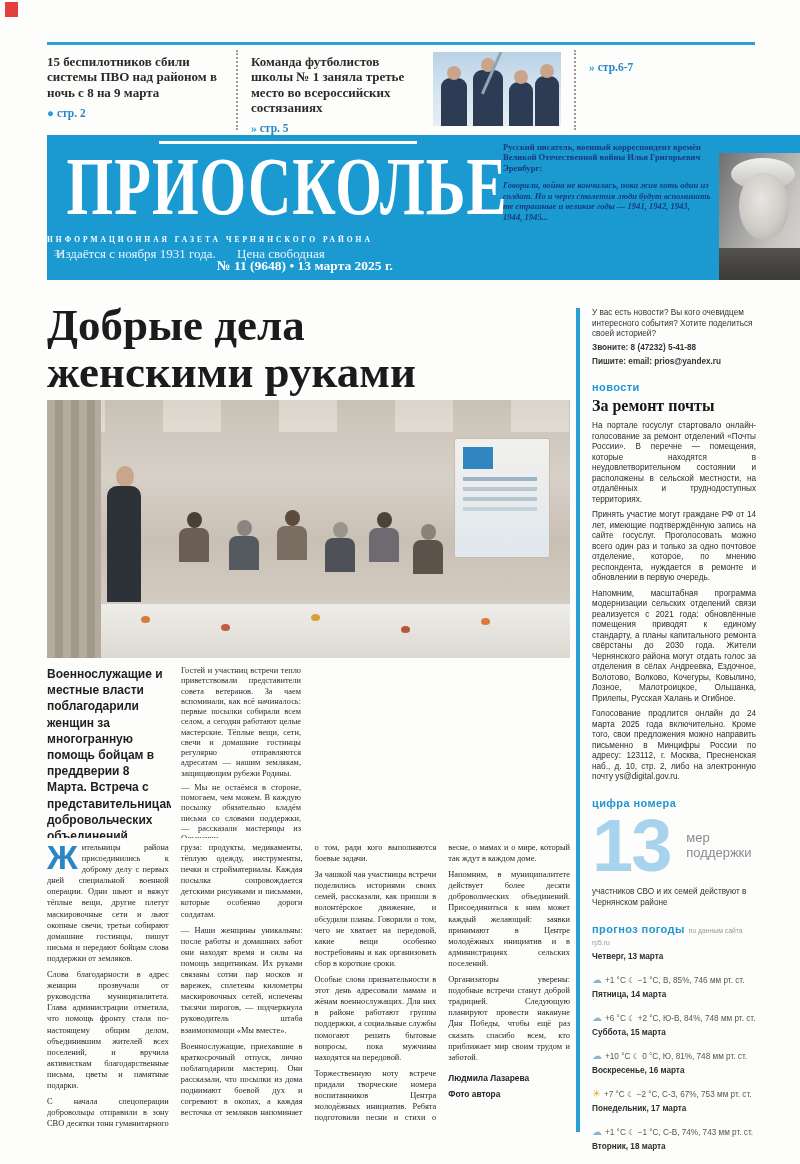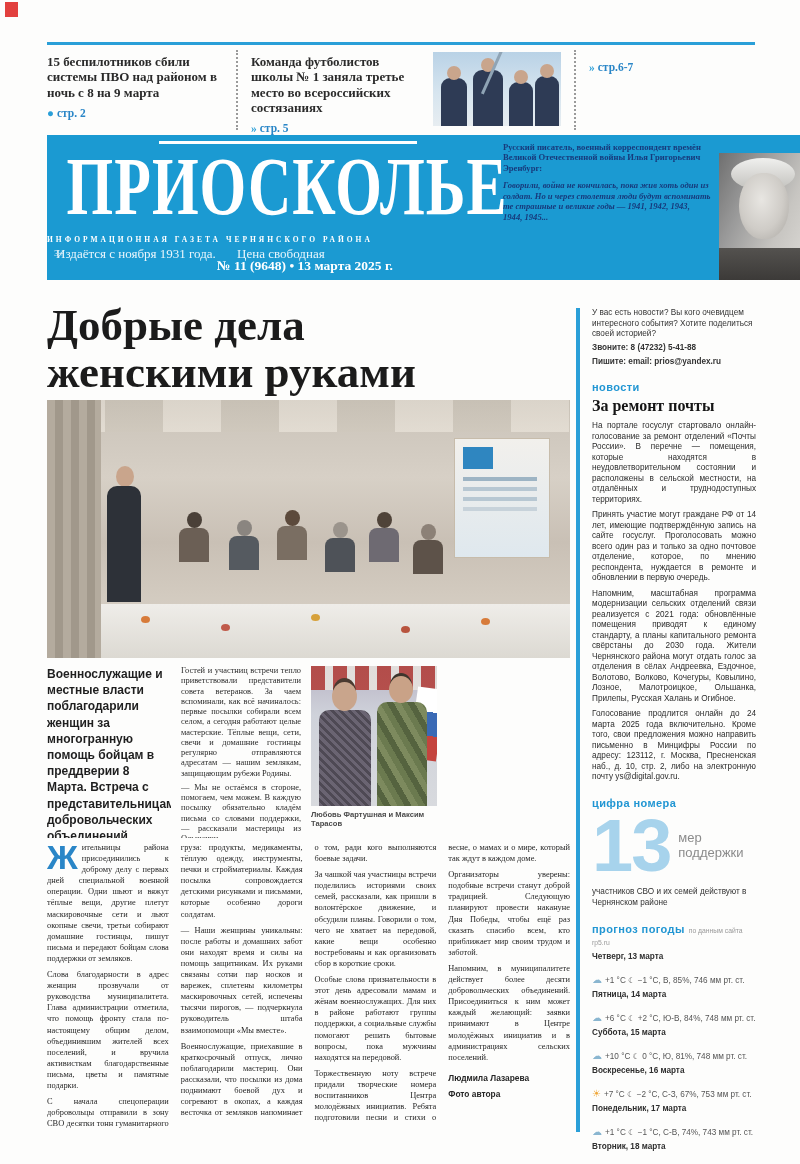--- a/index.html
+++ b/index.html
@@ -124,21 +124,21 @@
   .vrule{left:576px;top:308px;width:4px;height:824px;background:#2a9fd8;}
   .sidebar{left:592px;top:308px;width:164px;}
   .contact{font-size:8.2px;line-height:1.3;color:#333;}
   .contact .ph{font-weight:bold;margin-top:3px;}
   .slabel{color:#2196d3;font-weight:bold;font-size:11px;letter-spacing:.4px;margin:14px 0 4px;}
   .news-title{font-family:"Liberation Serif",serif;font-weight:bold;font-size:16px;
     color:#151515;margin:2px 0 6px;}
   .news-body p{margin:0 0 5px;font-size:8.2px;line-height:1.28;text-align:justify;color:#2c2c2c;}
   .numrow{display:flex;align-items:flex-start;margin-top:2px;}
   .bignum{font-size:74px;line-height:.9;color:#a7d3ec;font-weight:bold;letter-spacing:-2px;}
-  .numunit{margin:18px 0 0 8px;font-size:13px;color:#8b8b8b;line-height:1.15;width:70px;}
+  .numunit{margin:18px 0 0 16px;font-size:13px;color:#8b8b8b;line-height:1.15;width:70px;}
   .numnote{margin-top:8px;font-size:8.2px;color:#333;line-height:1.3;}
   .wsrc{font-size:6.8px;color:#9a9a9a;font-weight:normal;letter-spacing:0;margin-left:4px;}
   .wday{font-size:8.2px;font-weight:bold;color:#2f2f2f;margin-top:5px;}
   .wline{font-size:8.2px;color:#555;margin-top:13px;}
   .wi{font-size:10px;margin-right:3px;}
   .wi.cloud{color:#8ab6d0;}
   .wi.sun{color:#f0a93c;}
   .socrow{display:flex;gap:8px;margin-top:2px;}
   .soc{width:49px;text-align:center;}
   .soclabel{font-size:6.4px;color:#666;margin-bottom:2px;white-space:nowrap;overflow:hidden;}
@@ -241,44 +241,33 @@
     <i style="left:380px;top:14px;background:#d77b3a;"></i>
   </div>
 </div>
 
 <div class="abs row2">
   <div class="lead-col">Военнослужащие и местные власти поблагодарили женщин за многогранную помощь бойцам в преддверии 8 Марта. Встреча с представительницами добровольческих объединений муниципалитета прошла в штабе взаимопомощи «Мы вместе», который находится в Центре молодёжных инициатив.</div>
   <div class="col2">
     <p>Гостей и участниц встречи тепло приветствовали представители совета ветеранов. За чаем вспоминали, как всё начиналось: первые посылки собирали всем селом, а сегодня работают целые мастерские. Тёплые вещи, сети, свечи и домашние гостинцы регулярно отправляются адресатам — нашим землякам, защищающим рубежи Родины.</p>
     <p>— Мы не остаёмся в стороне, помогаем, чем можем. В каждую посылку обязательно кладём письма со словами поддержки, — рассказали мастерицы из Ольшанки.</p>
   </div>
-  <div class="pwrap">
-    <div class="photoA">
-      <div class="a-strip"></div>
-        <div class="a-flag"></div>
-      <div class="a-woman"></div>
-        <div class="a-whead"></div>
-      <div class="a-sold"></div>
-        <div class="a-shead"></div>
-    </div>
-    <div class="caption">Любовь Фартушная и Максим Тарасов</div>
-  </div>
 </div>
 
 <div class="abs bodycols">
   <p class="dc">Жительницы района присоединились к доброму делу с первых дней специальной военной операции. Одни шьют и вяжут тёплые вещи, другие плетут маскировочные сети и льют окопные свечи, третьи собирают домашние гостинцы, пишут письма и передают бойцам слова поддержки от земляков.</p>
   <p>Слова благодарности в адрес женщин прозвучали от руководства муниципалитета. Глава администрации отметила, что помощь фронту стала по-настоящему общим делом, объединившим жителей всех поселений, и вручила активисткам благодарственные письма, цветы и памятные подарки.</p>
   <p>С начала спецоперации добровольцы отправили в зону СВО десятки тонн гуманитарного груза: продукты, медикаменты, тёплую одежду, инструменты, печки и стройматериалы. Каждая посылка сопровождается детскими рисунками и письмами, которые особенно дороги солдатам.</p>
   <p>— Наши женщины уникальны: после работы и домашних забот они находят время и силы на помощь защитникам. Их руками связаны сотни пар носков и варежек, сплетены километры маскировочных сетей, испечены тысячи пирогов, — подчеркнула руководитель штаба взаимопомощи «Мы вместе».</p>
   <p>Военнослужащие, приехавшие в краткосрочный отпуск, лично поблагодарили мастериц. Они рассказали, что посылки из дома поднимают боевой дух и согревают в окопах, а каждая весточка от земляков напоминает о том, ради кого выполняются боевые задачи.</p>
   <p>За чашкой чая участницы встречи поделились историями своих семей, рассказали, как пришли в волонтёрское движение, и обсудили планы. Говорили о том, чего не хватает на передовой, какие вещи особенно востребованы и как организовать сбор в короткие сроки.</p>
   <p>Особые слова признательности в этот день адресовали мамам и жёнам военнослужащих. Для них в районе работают группы поддержки, а социальные службы помогают решать бытовые вопросы, пока мужчины находятся на передовой.</p>
   <p>Торжественную ноту встрече придали творческие номера воспитанников Центра молодёжных инициатив. Ребята подготовили песни и стихи о весне, о мамах и о мире, который так ждут в каждом доме.</p>
+  <p>Напомним, в муниципалитете действует более десяти добровольческих объединений. Присоединиться к ним может каждый желающий: заявки принимают в Центре молодёжных инициатив и в администрациях сельских поселений.</p>
   <p>Организаторы уверены: подобные встречи станут доброй традицией. Следующую планируют провести накануне Дня Победы, чтобы ещё раз сказать спасибо всем, кто приближает мир своим трудом и заботой.</p>
-  <p>Напомним, в муниципалитете действует более десяти добровольческих объединений. Присоединиться к ним может каждый желающий: заявки принимают в Центре молодёжных инициатив и в администрациях сельских поселений.</p>
   <p class="credit">Людмила Лазарева</p>
   <p class="credit2">Фото автора</p>
 </div>
 
 <div class="abs vrule"></div>
 <div class="abs sidebar">
 
   <div class="contact">
     <div>У вас есть новости? Вы кого очевидцем интересного события? Хотите поделиться своей историей?</div>
     <div class="ph">Звоните: 8 (47232) 5-41-88</div>

